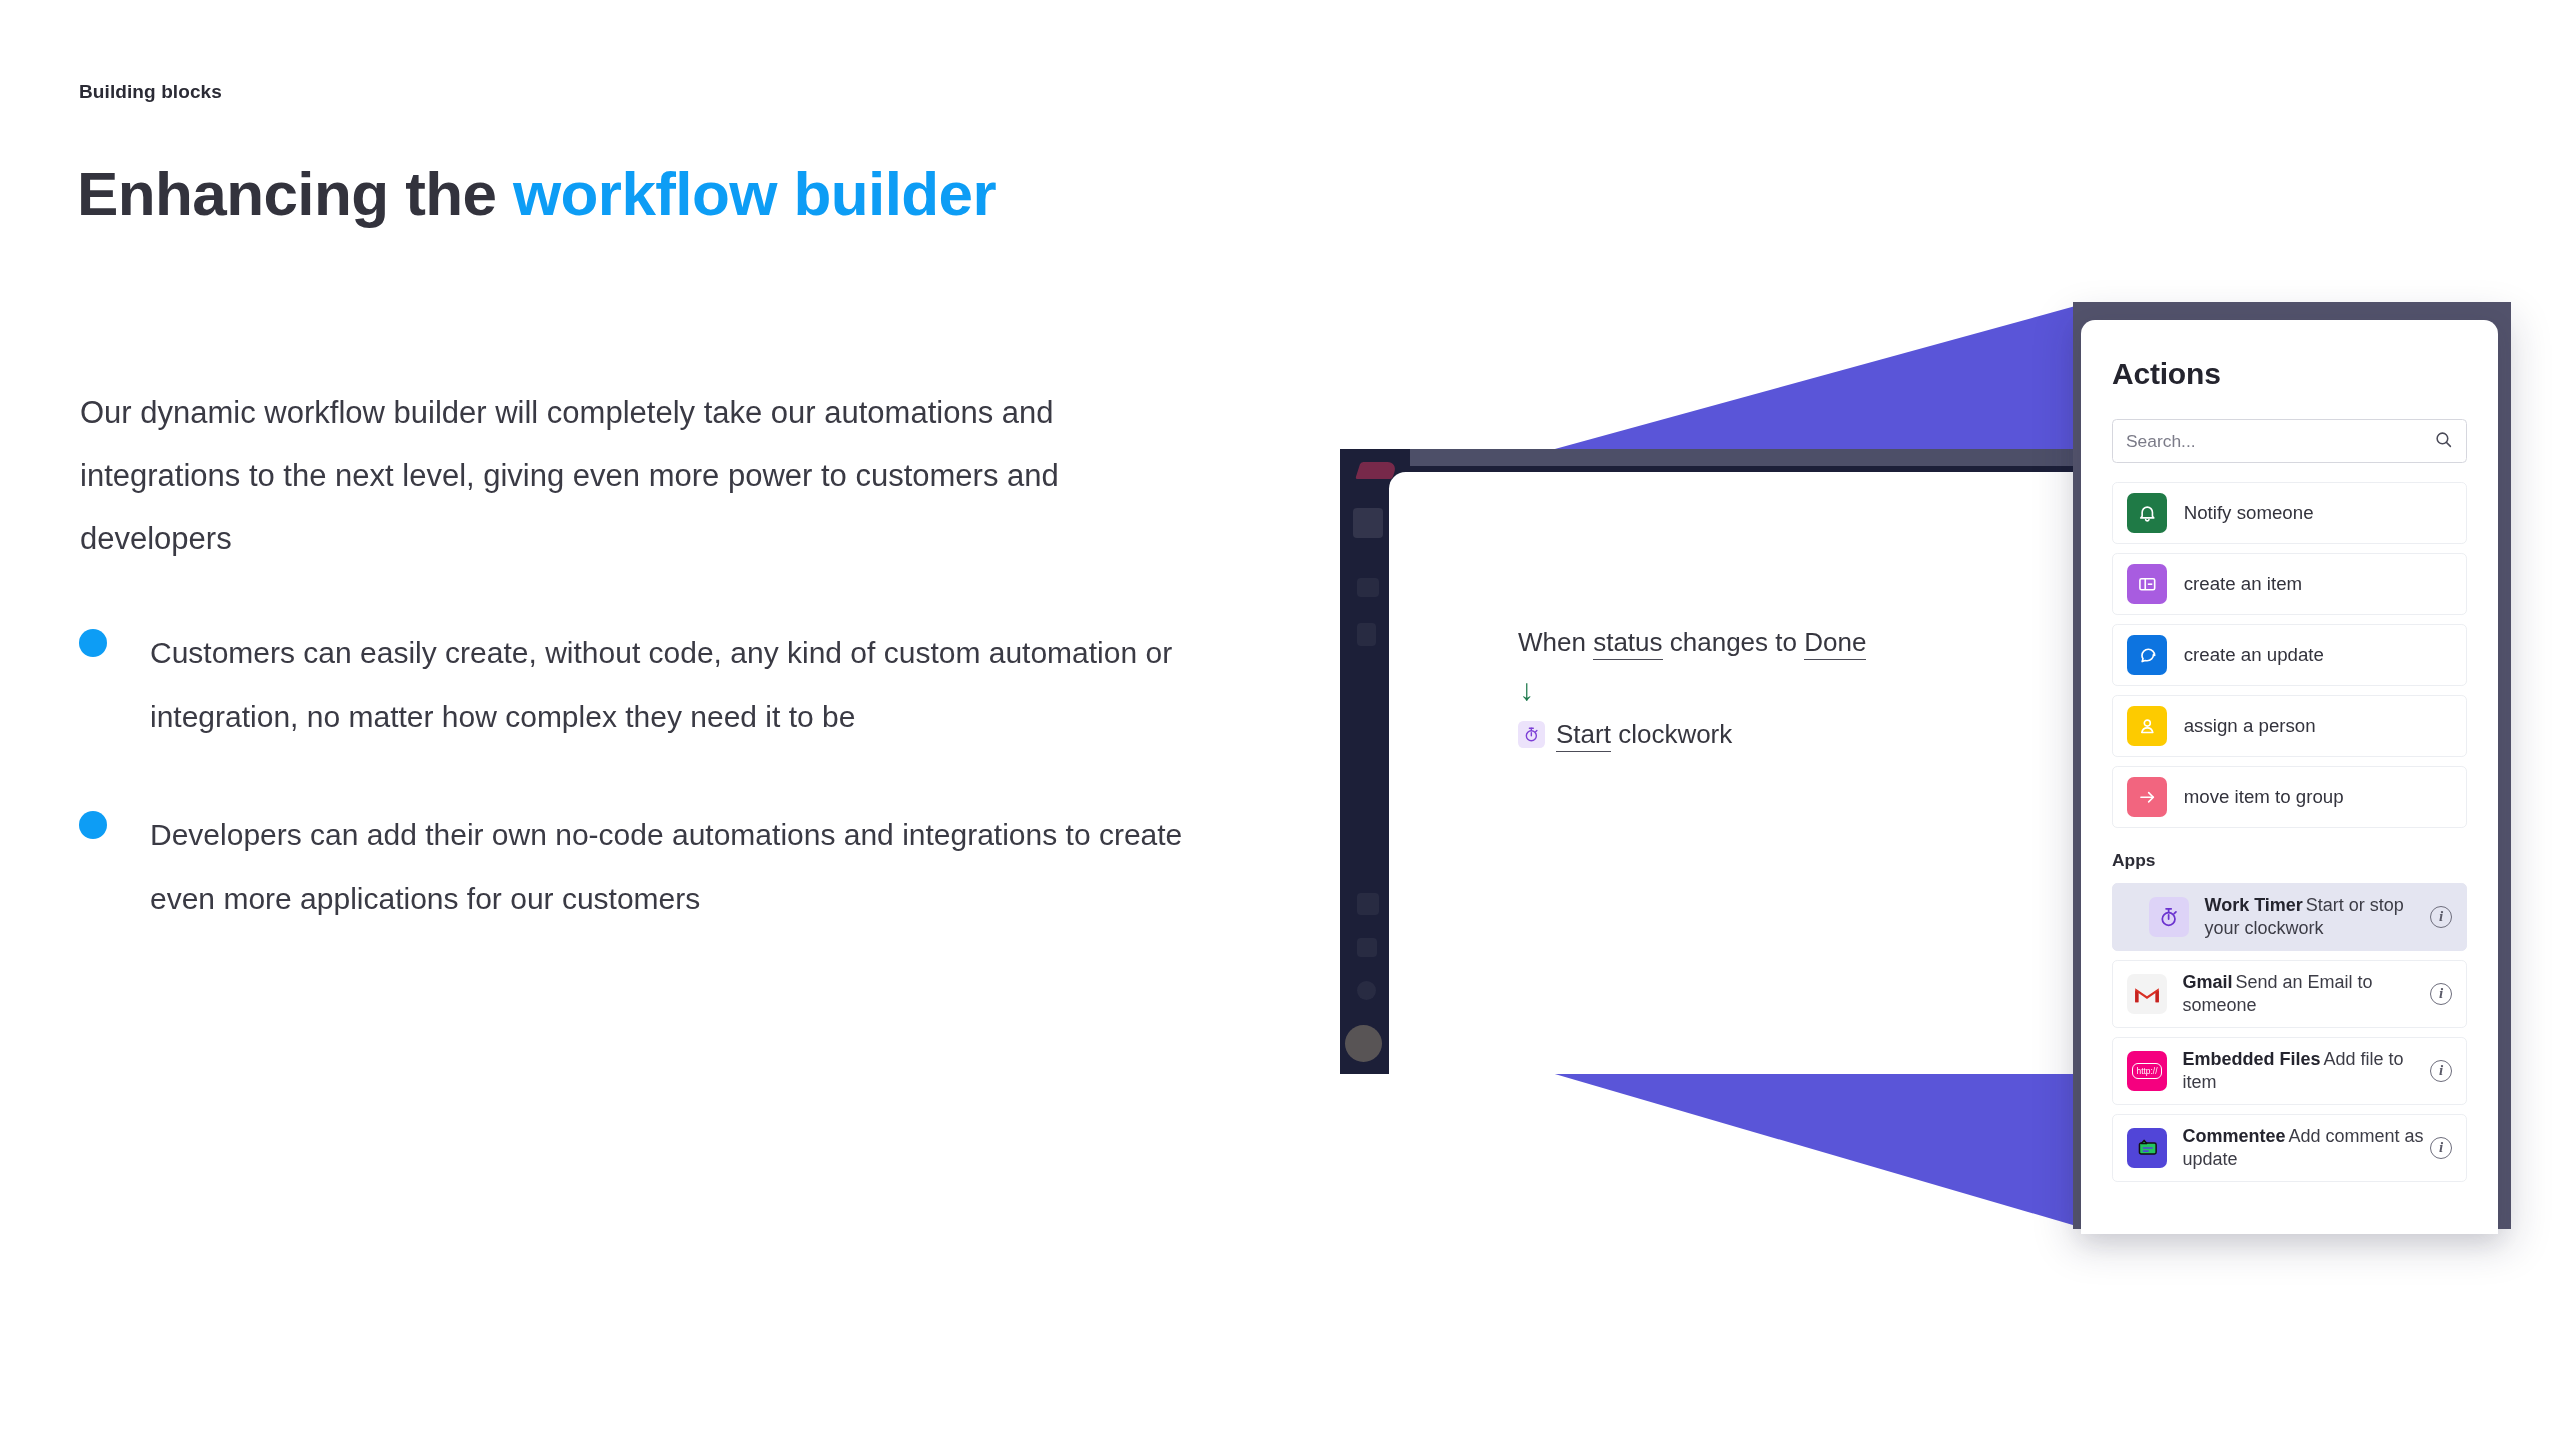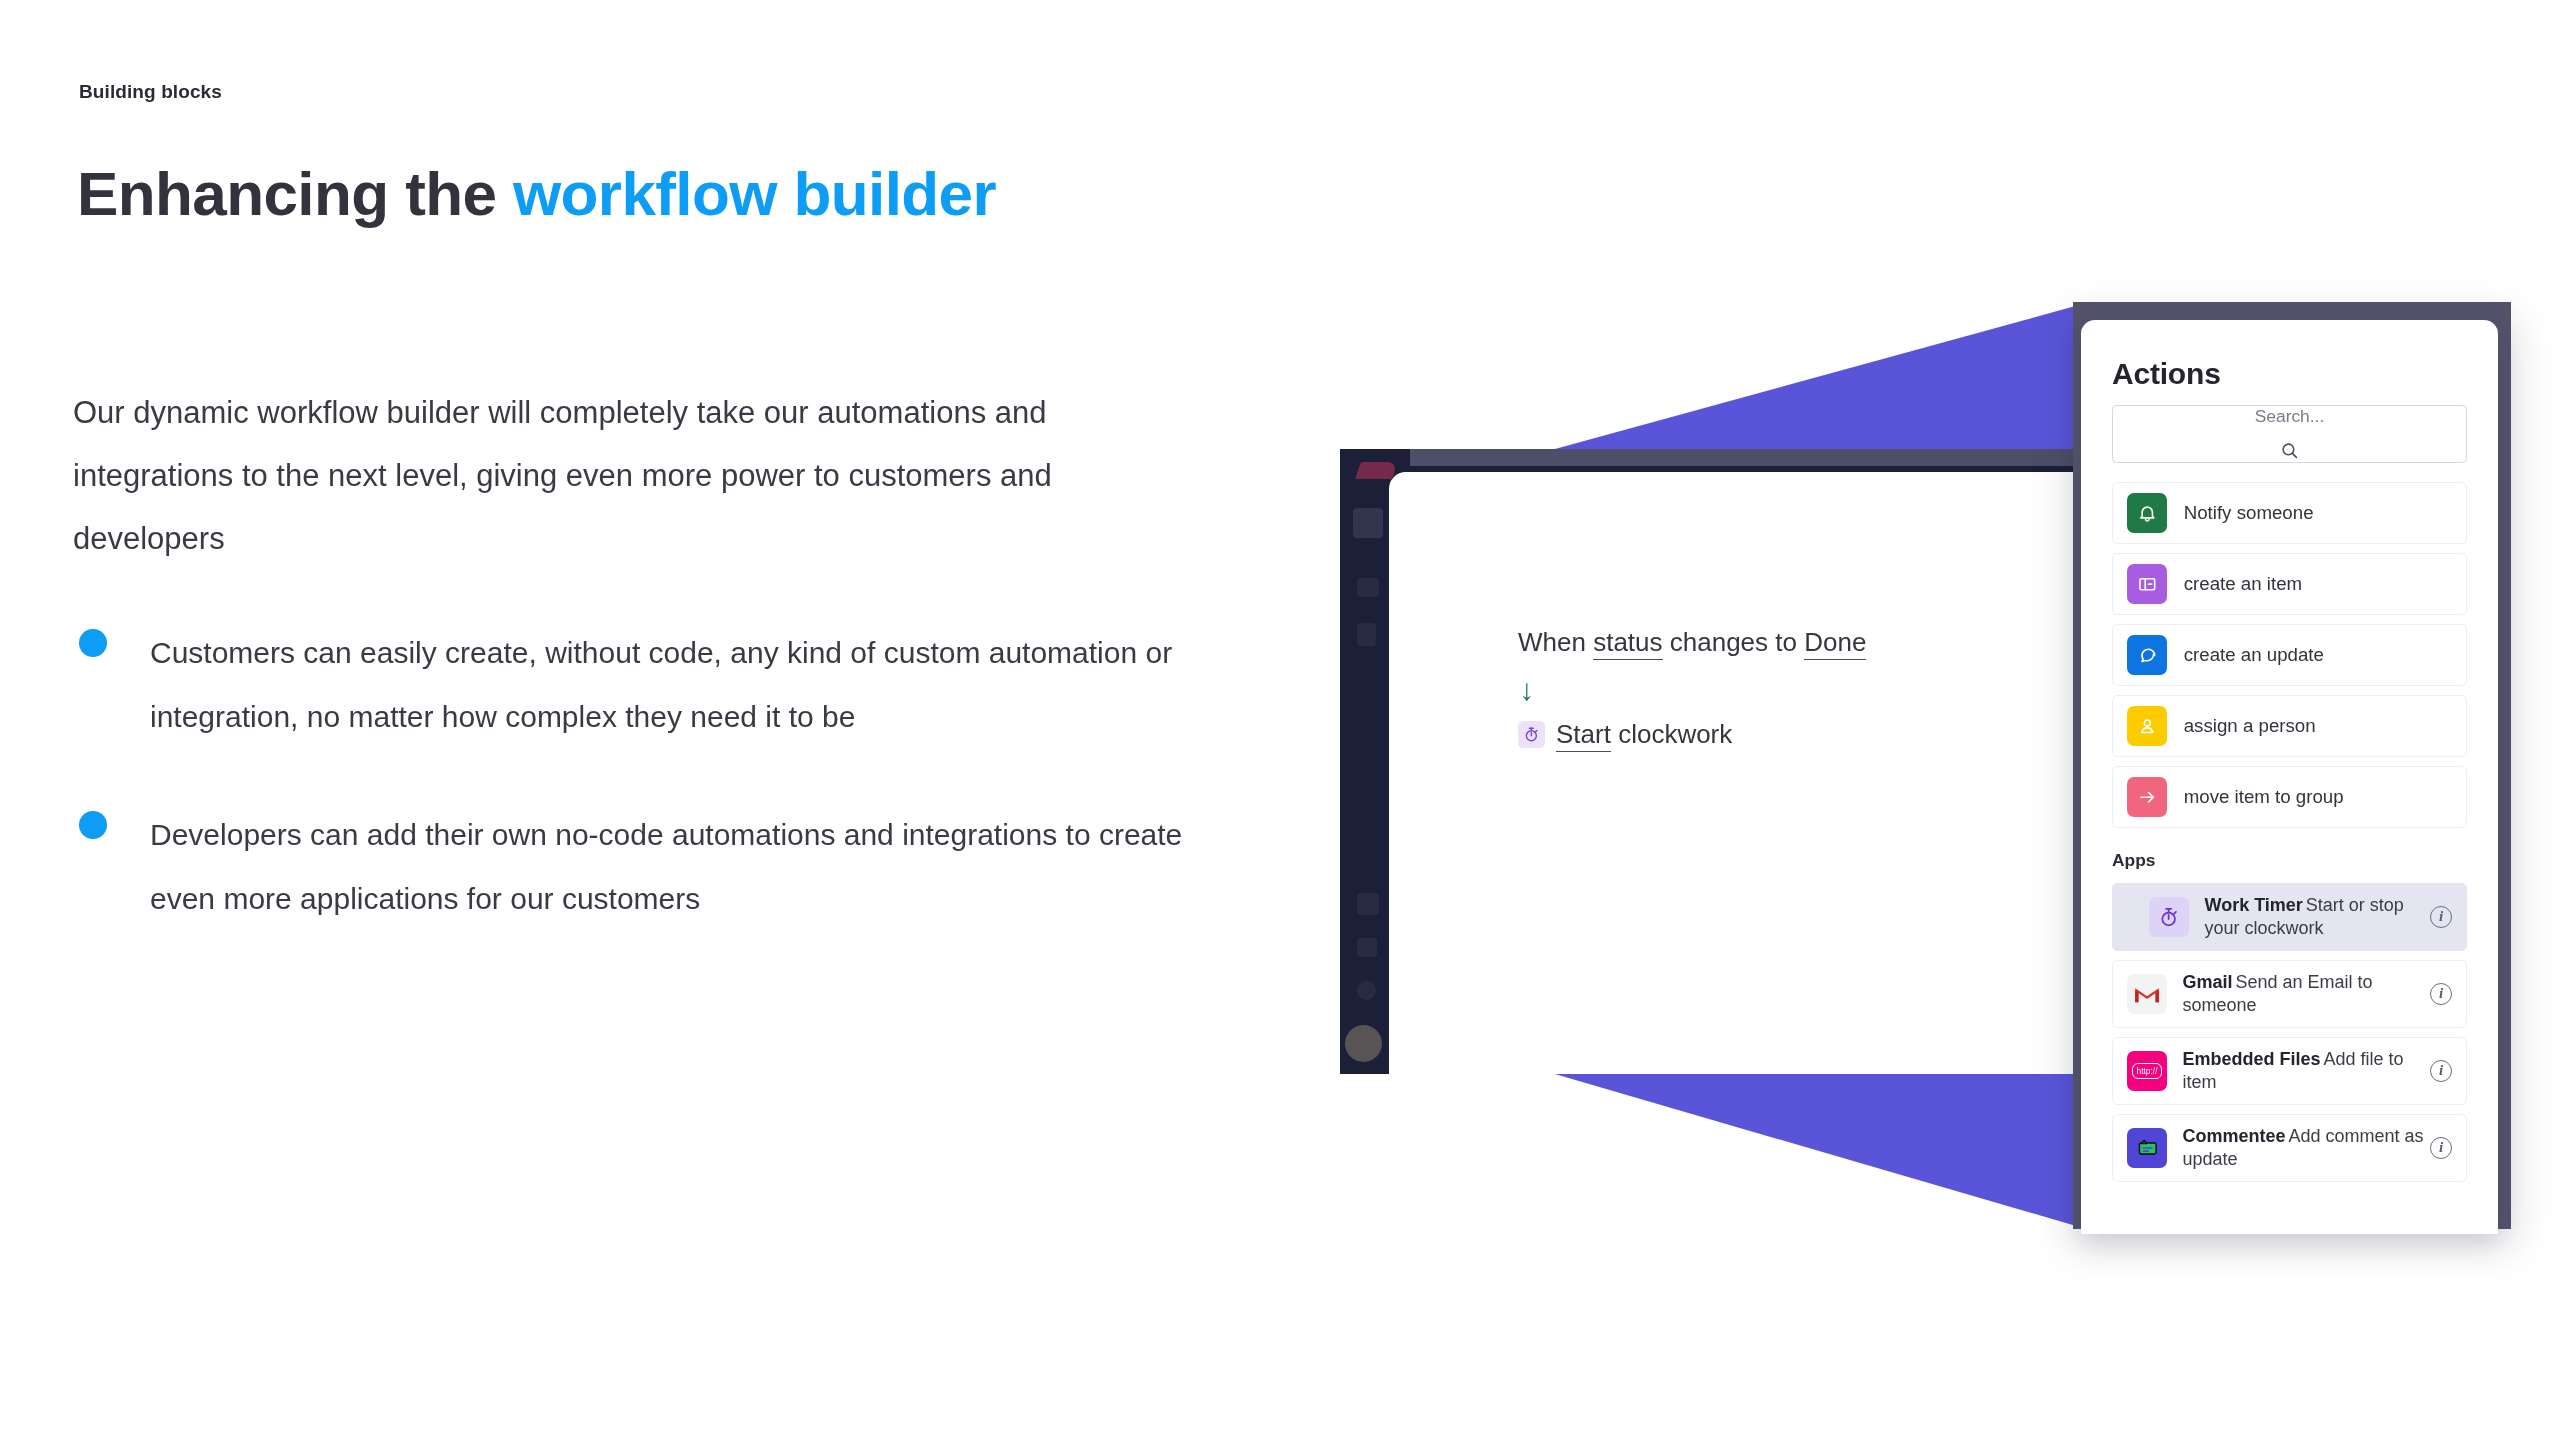--- a/index.html
+++ b/index.html
@@ -14,21 +14,21 @@
     font-size:19px; font-weight:700; color:#2b2b35; letter-spacing:0.1px;
   }
   .headline{
     position:absolute; left:77px; top:158px;
     font-size:62px; font-weight:700; color:#33333d; letter-spacing:-0.6px;
     white-space:nowrap;
   }
   .headline .accent{ color:#0d9df5; }
 
   .lede{
-    position:absolute; left:73px; top:381px; width:1095px;
+    position:absolute; left:80px; top:381px; width:1095px;
     font-size:31px; line-height:63px; color:#3a3a44; font-weight:400;
   }
 
   .bullets{ position:absolute; left:79px; top:621px; width:1108px; }
   .bullet{ position:relative; display:block; margin-bottom:54px; }
   .bullet .dot{
     position:absolute; left:0; top:7.7px;
     width:28px; height:28px; border-radius:50%;
     background:#0d9df5;
   }
@@ -108,22 +108,22 @@
   .act-chip{
     width:27px; height:27px; border-radius:5.2px; background:#ece3fb;
     display:flex; align-items:center; justify-content:center; flex:0 0 auto;
   }
 
   
   .panel-inner{ padding:37px 31px 0 31px; }
   .panel-title{ font-size:30px; font-weight:700; color:#24242e; letter-spacing:-0.2px; }
 
   .searchbox{
-    margin-top:14px; height:58px; border:1px solid #d6d7de; border-radius:4.5px;
-    display:flex; align-items:center; padding:0 13px; background:#fff;flex-direction:column;
+    margin-top:28px; height:44px; border:1px solid #d6d7de; border-radius:4.5px;
+    display:flex; align-items:center; padding:0 13px; background:#fff;
   }
   .searchbox .ph{ font-size:17.4px; color:#7b7b88; flex:1; }
 
   .alist{ margin-top:19.3px; }
   .arow{
     height:62px; border:1px solid #eceef2; border-radius:5.2px;
     display:flex; align-items:center; padding:0 14px; margin-bottom:9px;
     background:#fff;
   }
   .sqicon{

